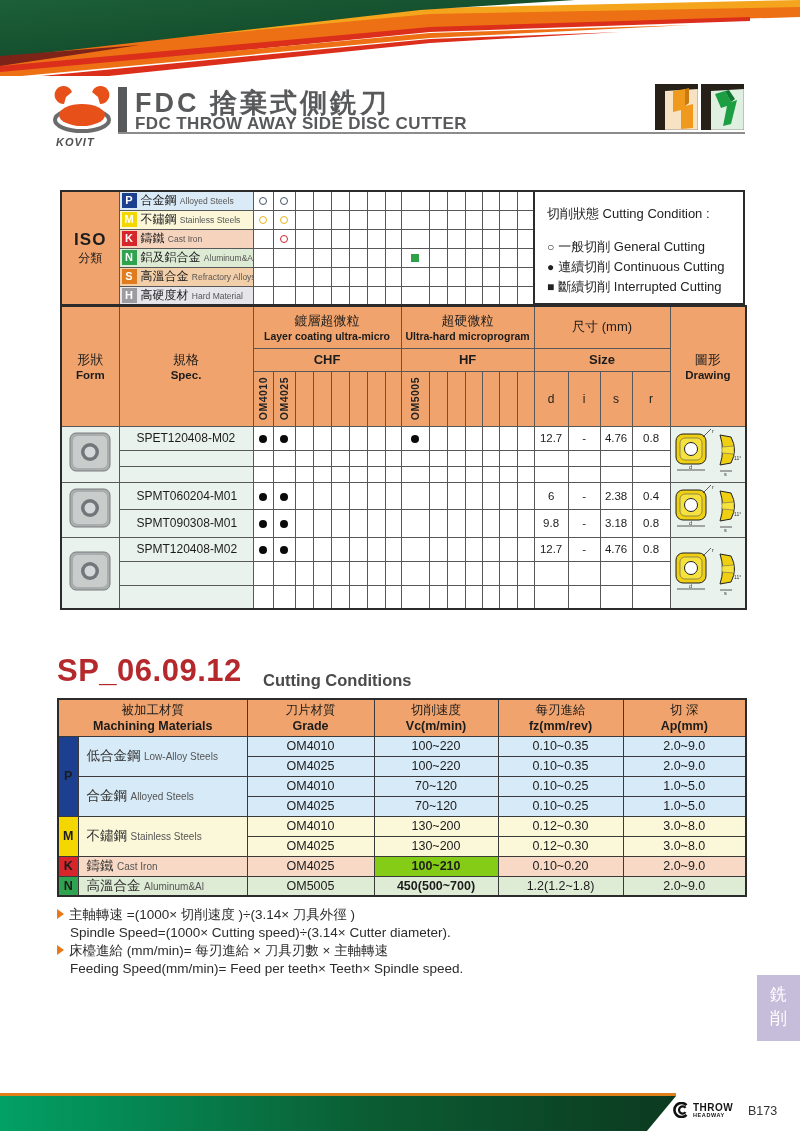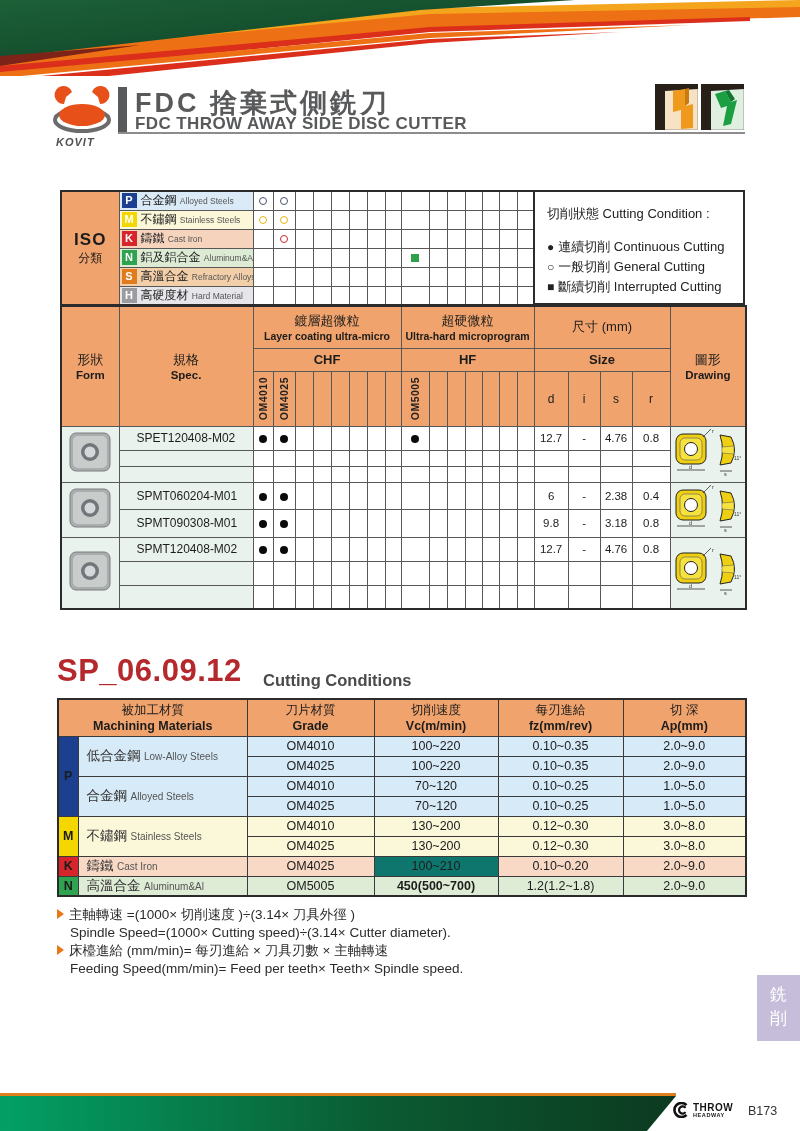--- a/index.html
+++ b/index.html
@@ -270,22 +270,22 @@
           <td class="mark-cell"></td>
           <td class="mark-cell"></td>
           <td class="mark-cell"></td>
         </tr>
       </tbody>
     </table>
 
   <div class="abs legend" style="left:533px;top:190px;width:212px;height:115px">
     <div class="t">切削狀態 Cutting Condition :</div>
     <div id="legend-items">
+        <div class="it"><span class="sym">○</span><span>一般切削 General Cutting</span></div>
         <div class="it"><span class="sym">●</span><span>連續切削 Continuous Cutting</span></div>
-        <div class="it"><span class="sym">○</span><span>一般切削 General Cutting</span></div>
         <div class="it"><span class="sym">■</span><span>斷續切削 Interrupted Cutting</span></div>
       </div>
   </div>
 
   <table id="prod-table" class="abs" style="left:60px;top:305px">
     <colgroup id="prod-cols">
         <col style="width: 58px;">
         <col style="width: 134px;">
         <col style="width: 20px;">
         <col style="width: 22px;">
@@ -682,21 +682,21 @@
         <tr>
           <td class="thin" style="background: rgb(251, 247, 217);">OM4025</td>
           <td class="thin" style="background: rgb(251, 247, 217);">130~200</td>
           <td class="thin" style="background: rgb(251, 247, 217);">0.12~0.30</td>
           <td class="thin" style="background: rgb(251, 247, 217);">3.0~8.0</td>
         </tr>
         <tr>
           <td rowspan="1" class="badge-cell" style="background: rgb(214, 37, 43);">K</td>
           <td rowspan="1" class="mat-cell" style="background: rgb(248, 217, 197);"><span class="mat-zh">鑄鐵</span> <span class="mat-en">Cast Iron</span></td>
           <td style="background: rgb(248, 217, 197);">OM4025</td>
-          <td style="background: #0f766e;">100~210</td>
+          <td style="background: #84cc16; font-weight: bold;">100~210</td>
           <td style="background: rgb(248, 217, 197);">0.10~0.20</td>
           <td style="background: rgb(248, 217, 197);">2.0~9.0</td>
         </tr>
         <tr>
           <td rowspan="1" class="badge-cell" style="background: rgb(47, 163, 79);">N</td>
           <td rowspan="1" class="mat-cell" style="background: rgb(222, 235, 213);"><span class="mat-zh">高溫合金</span> <span class="mat-en">Aluminum&amp;Al</span></td>
           <td style="background: rgb(222, 235, 213);">OM5005</td>
           <td style="background: rgb(222, 235, 213); font-weight: bold;">450(500~700)</td>
           <td style="background: rgb(222, 235, 213);">1.2(1.2~1.8)</td>
           <td style="background: rgb(222, 235, 213);">2.0~9.0</td>

